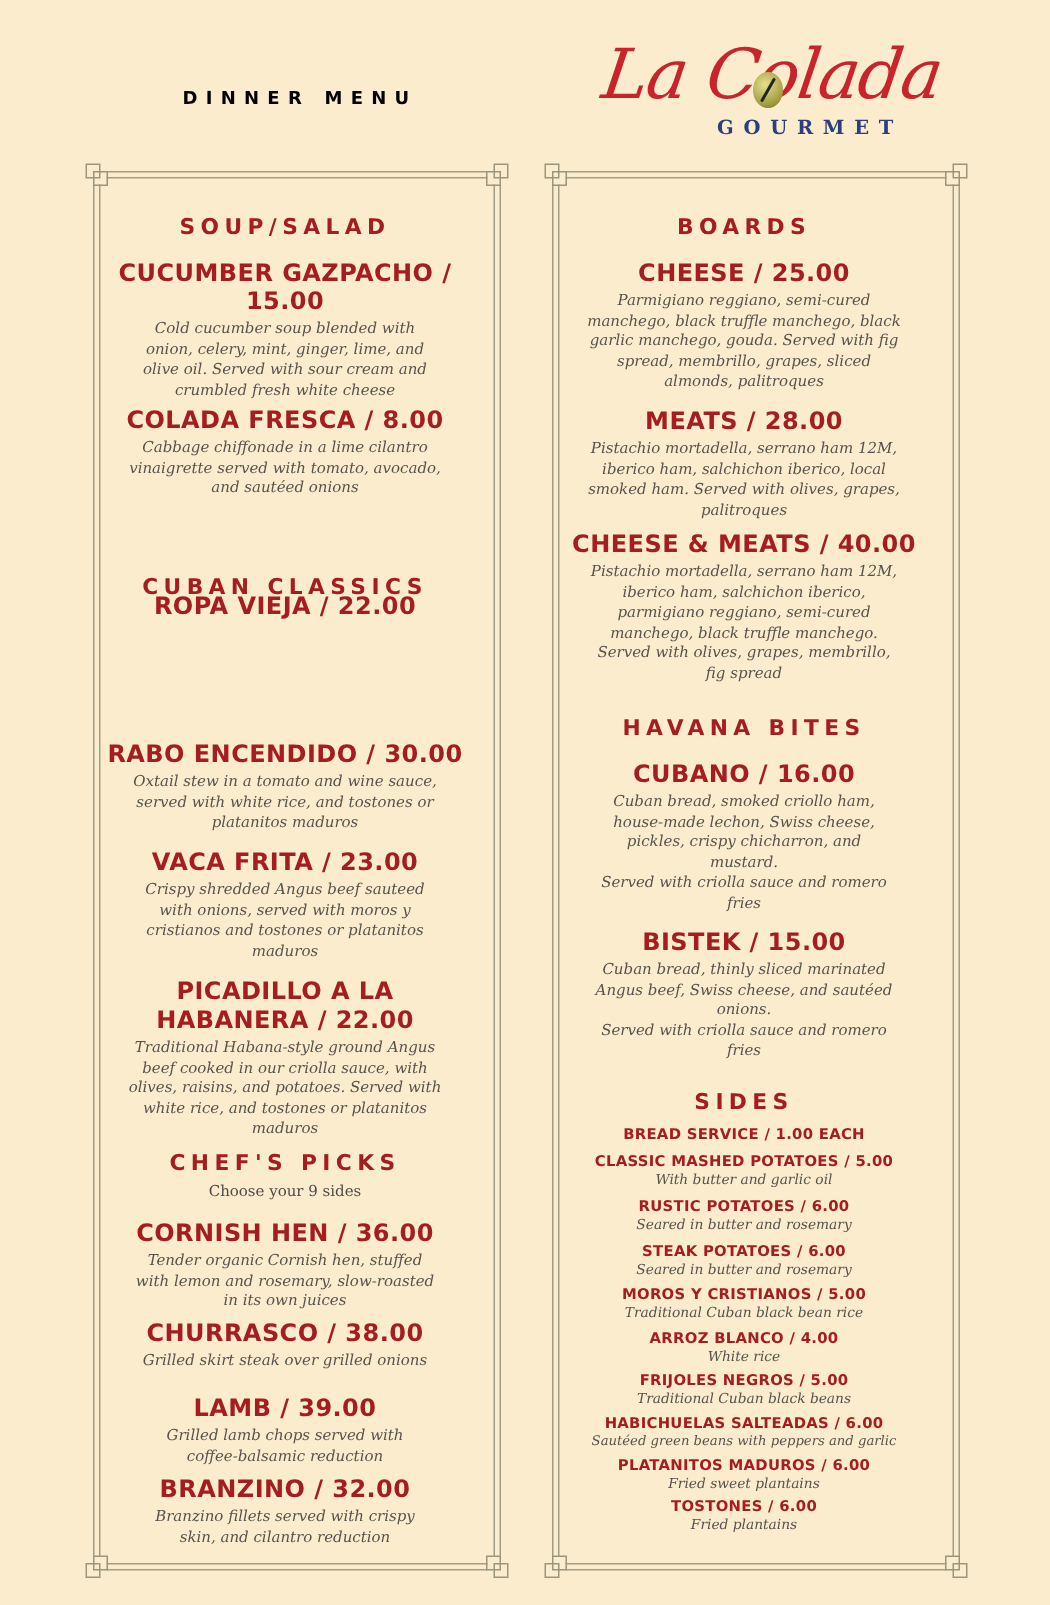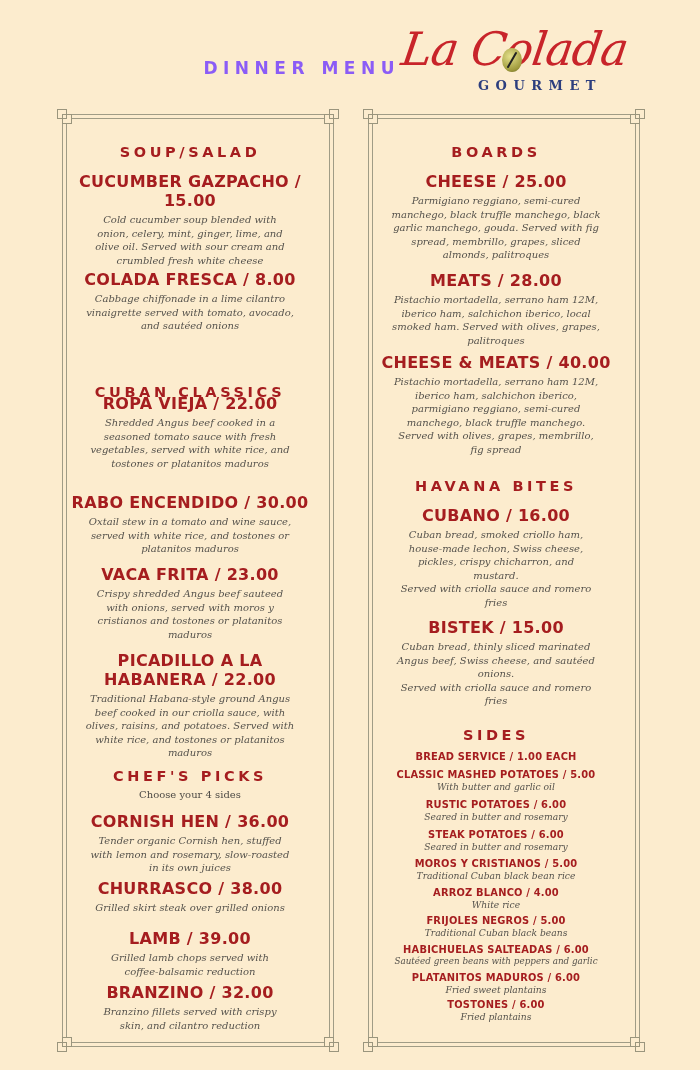--- a/index.html
+++ b/index.html
@@ -4,23 +4,23 @@
 <style>
   html, body { margin: 0; padding: 0; }
   body {
     width: 700px; height: 1070px; overflow: hidden;
     background: #fcecce;
     position: relative;
     font-family: "DejaVu Serif", serif;
   }
   .menu-title {
     position: absolute; left: 0; width: 400px; top: 58px;
-    text-align: right;
-    font-family: "DejaVu Sans", sans-serif; font-weight: bold;
-    font-size: 17px; letter-spacing: 5.5px; color: #8b5cf6;
+    text-align: center;
+    font-family: "DejaVu Sans", sans-serif; font-weight: bold;
+    font-size: 12px; letter-spacing: 5.5px; color: #000000;
   }
   .logo { position: absolute; left: 398px; top: 28px; width: 212px; height: 70px; }
   .logo-script {
     position: absolute; left: 4px; top: -6px;
     font-family: "DejaVu Serif", serif; font-style: italic;
     font-size: 46px; color: #c8242a; letter-spacing: -1px;
     white-space: nowrap; transform: skewX(-8deg);
   }
   .logo-bean {
     position: absolute; left: 104px; top: 20px; width: 20px; height: 24px;
@@ -127,38 +127,37 @@
     <div class="abs" style="top:155px;">
       <div class="item-name">COLADA FRESCA / 8.00</div>
       <div class="item-desc">Cabbage chiffonade in a lime cilantro vinaigrette served with tomato, avocado, and sautéed onions</div>
     </div>
 
     <div class="abs" style="top:251px;margin-top:18px;">
       <h2 class="section-title">CUBAN CLASSICS</h2>
     </div>
     <div class="abs" style="top:279px;">
       <div class="item-name">ROPA VIEJA / 22.00</div>
-      <div class="item-desc">Shredded Angus beef cooked in a seasoned tomato sauce with fresh vegetables, served with white rice, and tostones or platanitos maduros</div>
     </div>
     <div class="abs" style="top:378px;">
       <div class="item-name">RABO ENCENDIDO / 30.00</div>
       <div class="item-desc">Oxtail stew in a tomato and wine sauce, served with white rice, and tostones or platanitos maduros</div>
     </div>
     <div class="abs" style="top:450px;">
       <div class="item-name">VACA FRITA / 23.00</div>
       <div class="item-desc">Crispy shredded Angus beef sauteed with onions, served with moros y cristianos and tostones or platanitos maduros</div>
     </div>
     <div class="abs" style="top:536px;">
       <div class="item-name">PICADILLO A LA HABANERA / 22.00</div>
       <div class="item-desc" style="width:220px;">Traditional Habana-style ground Angus beef cooked in our criolla sauce, with olives, raisins, and potatoes. Served with white rice, and tostones or platanitos maduros</div>
     </div>
 
     <div class="abs" style="top:653px;">
       <h2 class="section-title">CHEF'S PICKS</h2>
-      <div class="section-note">Choose your 4 sides</div>
+      <div class="section-note">Choose your 9 sides</div>
     </div>
     <div class="abs" style="top:697px;">
       <div class="item-name">CORNISH HEN / 36.00</div>
       <div class="item-desc">Tender organic Cornish hen, stuffed with lemon and rosemary, slow-roasted in its own juices</div>
     </div>
     <div class="abs" style="top:764px;">
       <div class="item-name">CHURRASCO / 38.00</div>
       <div class="item-desc" style="width:190px;">Grilled skirt steak over grilled onions</div>
     </div>
     <div class="abs" style="top:814px;">

